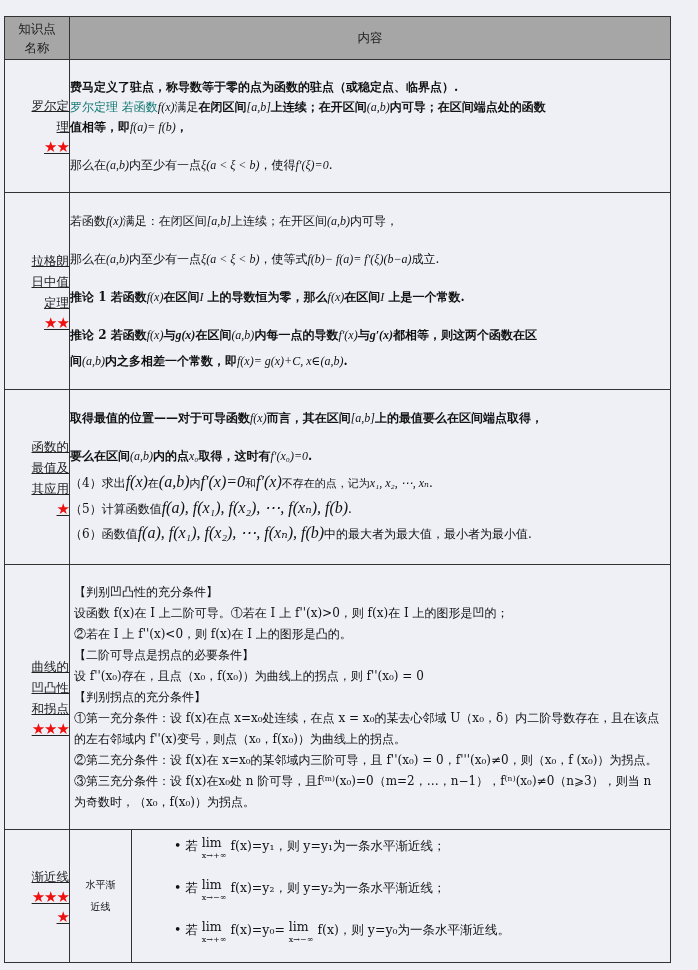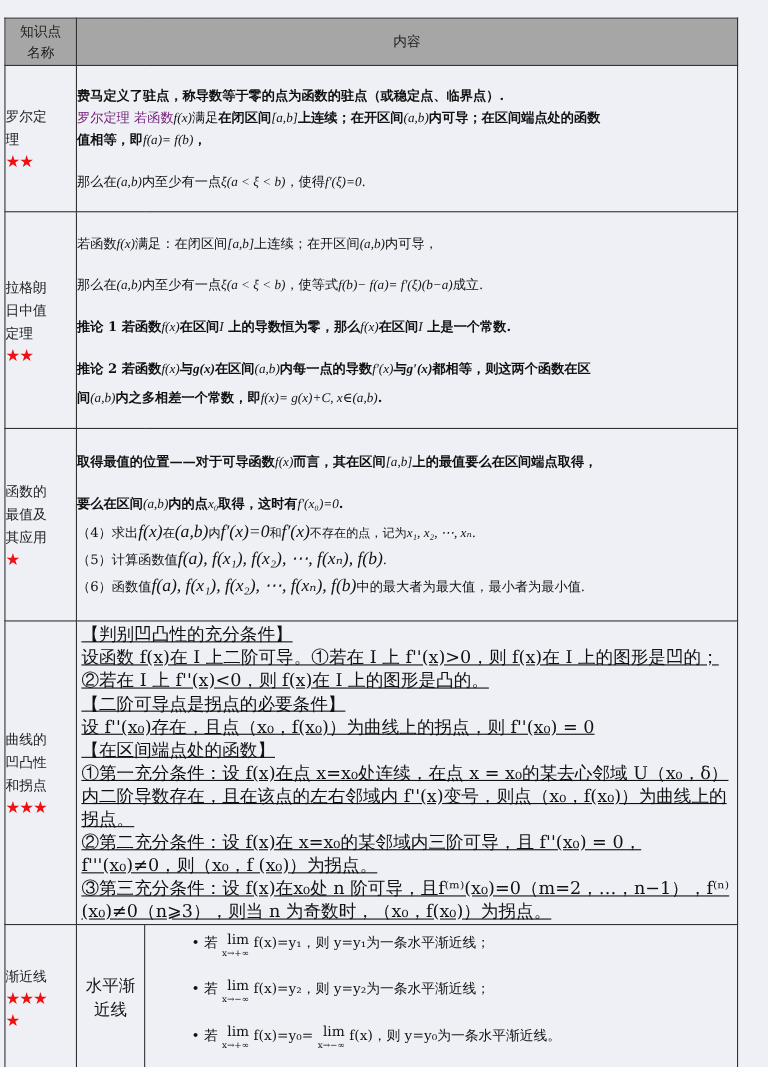--- a/index.html
+++ b/index.html
@@ -1,31 +1,31 @@
 <!DOCTYPE html>
 <html><head>
   <meta charset="utf-8">
   <style>
     html, body { margin:0; padding:0; }
     body { width:698px; height:970px; background:#eef0f6; font-family:"DejaVu Serif","Liberation Serif",serif; color:#111; position:relative; overflow:hidden; }
     table.main { position:absolute; left:4px; top:16px; width:666px; border-collapse:collapse; table-layout:fixed; }
     table.main td, table.main th { border:1px solid #333; vertical-align:middle; padding:0; }
     th.hd { background:#a6a6a6; font-weight:normal; font-size:12.5px; height:42px; color:#222; }
     th.hd .l { line-height:19px; }
-    td.name { text-align:left; font-size:12.5px; line-height:21px; color:#222; }
+    td.name { text-align:right; font-size:12.5px; line-height:21px; color:#222;text-decoration:underline; }
     td.name .stars { color:#ee1111; font-size:15px; line-height:20px; letter-spacing:-1px; }
     td.content { padding:2px 6px; font-size:12px; line-height:20px; }
     .b { font-weight:bold; }
     .m { font-family:"Liberation Serif","DejaVu Serif",serif; font-style:italic; font-size:12px; }
     .mbig { font-family:"Liberation Serif","DejaVu Serif",serif; font-style:italic; font-size:16px; }
     .p { margin:0; }
     .gap2 { height:18px; }
-    td.content.concave { font-size:16px; line-height:21px; padding:1px 4px;text-decoration:underline; }
-    td.subname { text-align:center; font-size:15px; line-height:22px; }
-    .lim { display:inline-block; text-align:right; vertical-align:top; line-height:14px; }
+    td.content.concave { font-size:12px; line-height:21px; padding:1px 4px; }
+    td.subname { text-align:center; font-size:10px; line-height:22px; }
+    .lim { display:inline-block; text-align:left; vertical-align:top; line-height:14px; }
     .lim .under { display:block; font-size:8px; line-height:12px; }
     .limline { margin-left:50px; font-size:12.5px; height:42px; }
   </style>
 </head>
 <body>
 
 <table class="main">
   <colgroup>
     <col style="width:65px">
     <col style="width:62px">
@@ -42,21 +42,21 @@
 
   <tr style="height:133px">
     <td class="name">
       <div>罗尔定</div>
       <div>理</div>
       <div class="stars">★★</div>
     </td>
     <td class="content" colspan="2">
       <p class="p b">费马定义了驻点，称导数等于零的点为函数的驻点（或稳定点、临界点）.</p>
       <p class="p">
-        <span style="color:#701a75">罗尔定理 若函数</span><span class="m">f(x)</span><span>满足</span><span class="b">在闭区间</span><span class="m">[a,b]</span><span class="b">上连续；在开区间</span><span class="m">(a,b)</span><span class="b">内可导；在区间端点处的函数</span>
+        <span style="color:#0f766e">罗尔定理 若函数</span><span class="m">f(x)</span><span>满足</span><span class="b">在闭区间</span><span class="m">[a,b]</span><span class="b">上连续；在开区间</span><span class="m">(a,b)</span><span class="b">内可导；在区间端点处的函数</span>
       </p>
       <p class="p" style="">
         <span class="b">值相等，即</span><span class="m">f(a)= f(b)</span><span class="b">，</span>
       </p>
       <div class="gap2"></div>
       <p class="p">
         <span>那么在</span><span class="m">(a,b)</span><span>内至少有一点</span><span class="m">ξ(a &lt; ξ &lt; b)</span><span>，使得</span><span class="m">f′(ξ)=0</span><span>.</span>
       </p>
     </td>
   </tr>
@@ -123,21 +123,21 @@
       <div>凹凸性</div>
       <div>和拐点</div>
       <div class="stars">★★★</div>
     </td>
     <td class="content concave" colspan="2">
       <p class="p">【判别凹凸性的充分条件】</p>
       <p class="p">设函数 f(x)在 I 上二阶可导。①若在 I 上 f''(x)&gt;0，则 f(x)在 I 上的图形是凹的；</p>
       <p class="p">②若在 I 上 f''(x)&lt;0，则 f(x)在 I 上的图形是凸的。</p>
       <p class="p">【二阶可导点是拐点的必要条件】</p>
       <p class="p">设 f''(x₀)存在，且点（x₀，f(x₀)）为曲线上的拐点，则 f''(x₀) = 0</p>
-      <p class="p">【在区间端点处的函数】</p>
+      <p class="p">【判别拐点的充分条件】</p>
       <p class="p">①第一充分条件：设 f(x)在点 x=x₀处连续，在点 x = x₀的某去心邻域 U（x₀，δ）内二阶导数存在，且在该点的左右邻域内 f''(x)变号，则点（x₀，f(x₀)）为曲线上的拐点。</p>
       <p class="p">②第二充分条件：设 f(x)在 x=x₀的某邻域内三阶可导，且 f''(x₀) = 0，f'''(x₀)≠0，则（x₀，f (x₀)）为拐点。</p>
       <p class="p">③第三充分条件：设 f(x)在x₀处 n 阶可导，且f⁽ᵐ⁾(x₀)=0（m=2，…，n−1），f⁽ⁿ⁾(x₀)≠0（n⩾3），则当 n 为奇数时，（x₀，f(x₀)）为拐点。</p>
     </td>
   </tr>
 
   <tr style="height:131px">
     <td class="name">
       <div>渐近线</div>
       <div class="stars">★★★</div>

